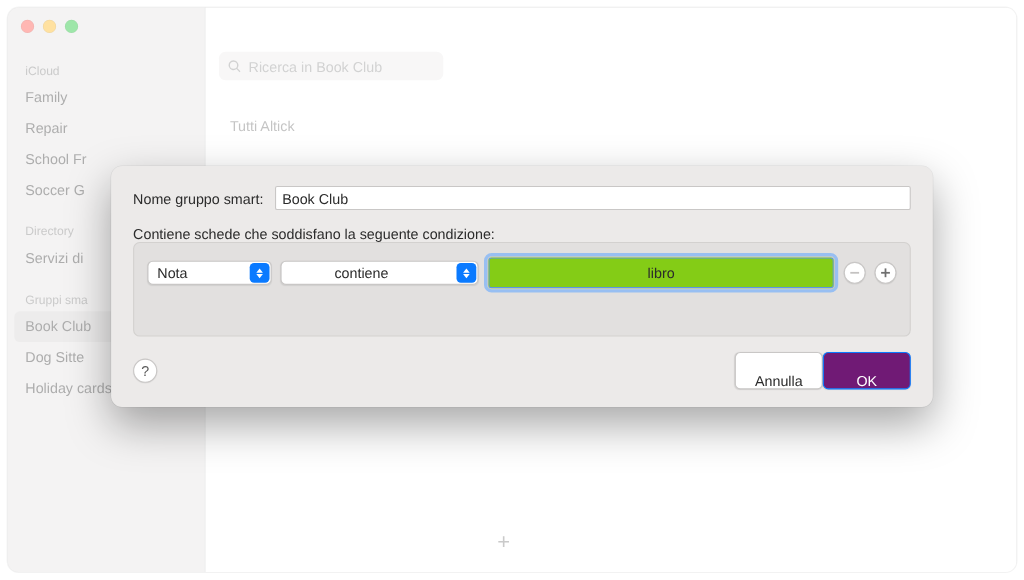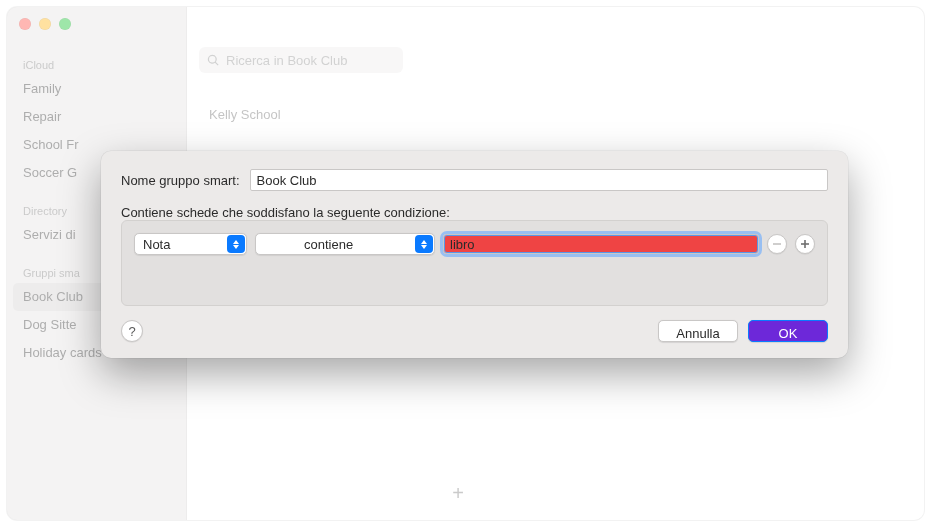--- a/index.html
+++ b/index.html
@@ -175,30 +175,31 @@
     border-right: 3.5px solid transparent;
   }
   .mac-select .arrows::before { border-bottom: 4px solid #fff; }
   .mac-select .arrows::after  { border-top: 4px solid #fff; }
 
   .sel-field { width: 113px; }
   .sel-op    { width: 180px; padding-left: 48px; }
 
   .cond-input {
     flex: 1;
-    height: 20px;
+    height: 30px;
     border: 1px solid #c9c7c6;
     border-radius: 4px;
-    background: #ef4444;
+    background: #84cc16;
     padding: 0 6px;
     font-size: 13px;
     color: #2b2b2b;
     outline: 3px solid #98bff2;
     outline-offset: 0;
     box-shadow: 0 0 0 1px #5a97e8 inset;
+    text-align: center;
   }
 
   .round-btn {
     width: 20px; height: 20px;
     border-radius: 50%;
     background: #fff;
     border: 1px solid #c9c7c6;
     display: flex; align-items: center; justify-content: center;
     box-shadow: 0 0.5px 1px rgba(0,0,0,0.1);
     color: #6f6f6f;
@@ -218,34 +219,34 @@
     background: #fff;
     color: #5a5a5a;
     font-size: 13px;
     display: flex; align-items: center; justify-content: center;
     box-shadow: 0 0.5px 1px rgba(0,0,0,0.1);
   }
   .footer-spacer { flex: 1; }
   .push-btn {
     height: 22px;
     min-width: 80px;
-    padding: 3px 14px;
+    padding: 16px 14px;
     border-radius: 5px;
     border: 1px solid #c9c7c6;
     background: #fff;
     font-size: 13px;
     color: #2b2b2b;
     box-shadow: 0 0.5px 1px rgba(0,0,0,0.1);
-    margin-left: 10px;
+    margin-left: 0;
     text-align: center;
     line-height: 20px;
     cursor: default;
   }
   .push-btn.default {
-    background: #6d28d9;
+    background: #701a75;
     border-color: #0a7aff;
     color: #fff;
   }
 </style>
 </head>
 <body>
 
 <div class="frame">
 
   <div class="traffic">
@@ -270,21 +271,21 @@
     <div class="sb-item">Holiday cards</div>
   </div>
 
   <div class="main">
     <div class="searchbar">
       <svg viewBox="0 0 16 16">
           <path d="M6.5 1a5.5 5.5 0 014.38 8.83l3.4 3.4-1.05 1.05-3.4-3.4A5.5 5.5 0 116.5 1zm0 1.5a4 4 0 100 8 4 4 0 000-8z"></path>
         </svg>
       <span>Ricerca in Book Club</span>
     </div>
-    <div class="contact-row">Kelly School</div>
+    <div class="contact-row">Tutti Altick</div>
     <div class="add-btn">+</div>
   </div>
 
   <div class="dim"></div>
 
   <div class="sheet">
 
     <div class="row-name">
       <label>Nome gruppo smart:</label>
       <input type="text" value="Book Club" style="">

